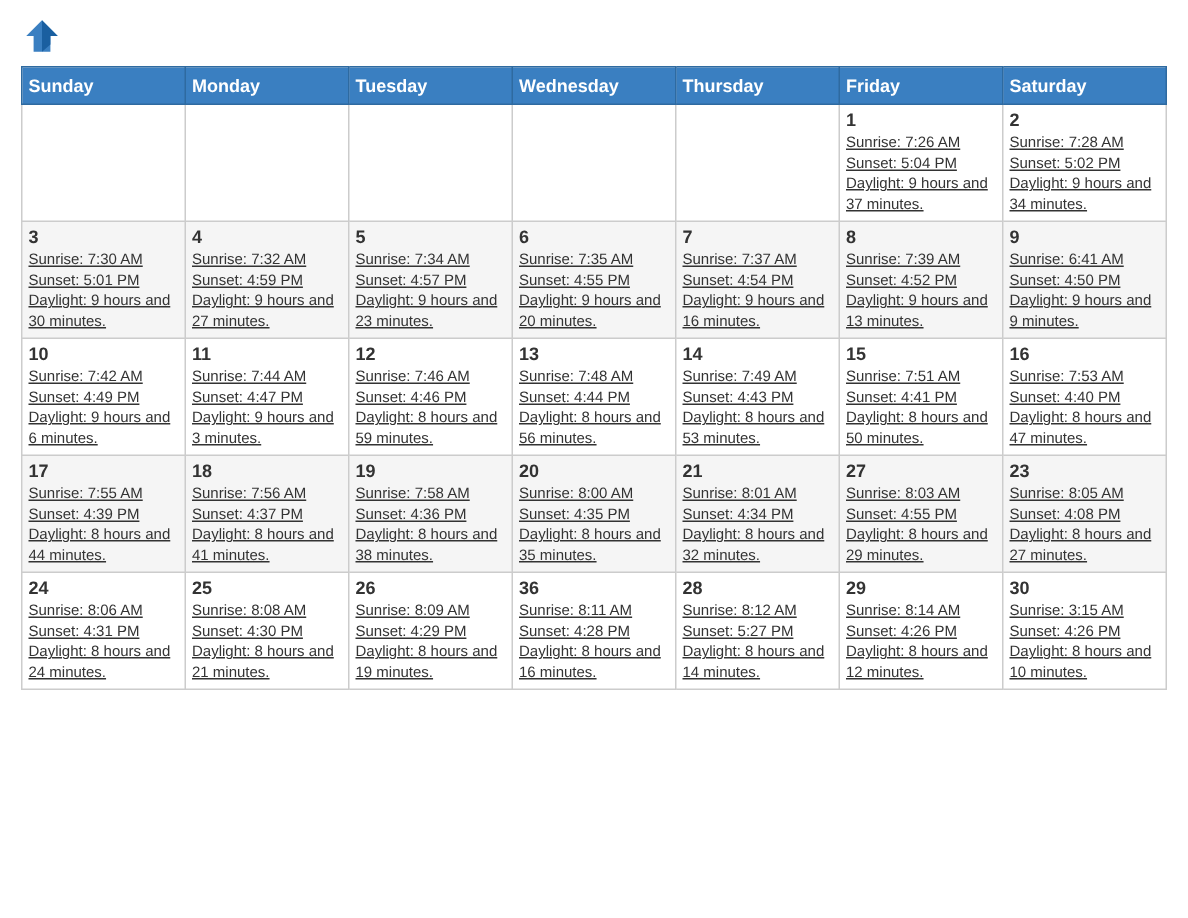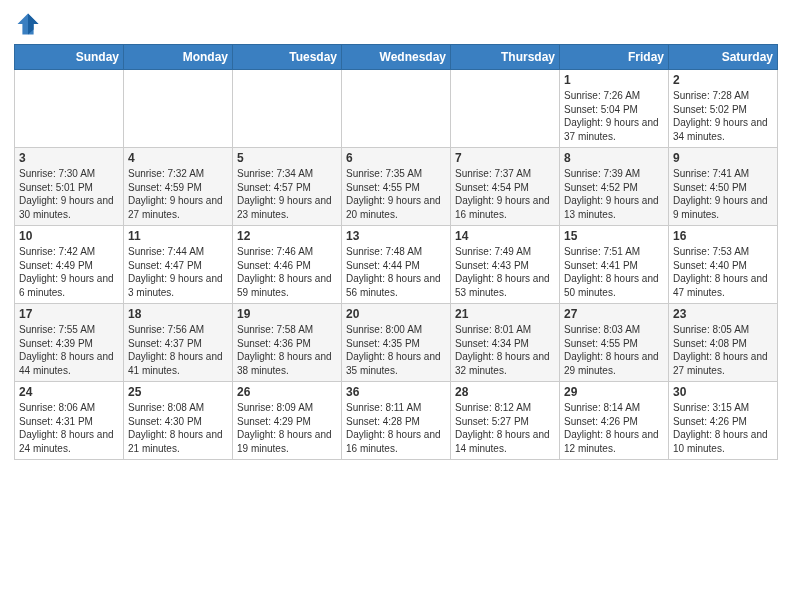--- a/index.html
+++ b/index.html
@@ -60,21 +60,21 @@
       width: 100%;
       border-collapse: collapse;
       table-layout: fixed;
     }
     .calendar-table th {
       background: #3a7fc1;
       color: #fff;
       font-size: 12px;
       font-weight: bold;
       padding: 5px 4px;
-      text-align: right;
+      text-align: left;
       border: 1px solid #2e6aa0;
     }
     .calendar-table td {
       border: 1px solid #ccc;
       vertical-align: top;
       padding: 3px 4px;
       height: 78px;
       background: #fff;
       font-size: 10.5px;
       color: #333;
@@ -85,20 +85,21 @@
     .day-num {
       font-weight: bold;
       font-size: 12px;
       display: block;
       margin-bottom: 2px;
     }
     .day-info {
       font-size: 10px;
       line-height: 1.35;
       color: #333;
+      text-decoration: underline;
     }
     .empty-cell {
       background: #fff !important;
     }
   </style>
 </head>
 <body>
 
 <div class="container">
   <div class="header-row">
@@ -182,21 +183,21 @@
 Daylight: 9 hours and 16 minutes.</div>
           </td>
           <td>
             <span class="day-num">8</span>
             <div class="day-info">Sunrise: 7:39 AM
 Sunset: 4:52 PM
 Daylight: 9 hours and 13 minutes.</div>
           </td>
           <td>
             <span class="day-num">9</span>
-            <div class="day-info">Sunrise: 7:41 AM
+            <div class="day-info">Sunrise: 6:41 AM
 Sunset: 4:50 PM
 Daylight: 9 hours and 9 minutes.</div>
           </td>
         </tr>
         <tr>
           <td>
             <span class="day-num">10</span>
             <div class="day-info">Sunrise: 7:42 AM
 Sunset: 4:49 PM
 Daylight: 9 hours and 6 minutes.</div>

